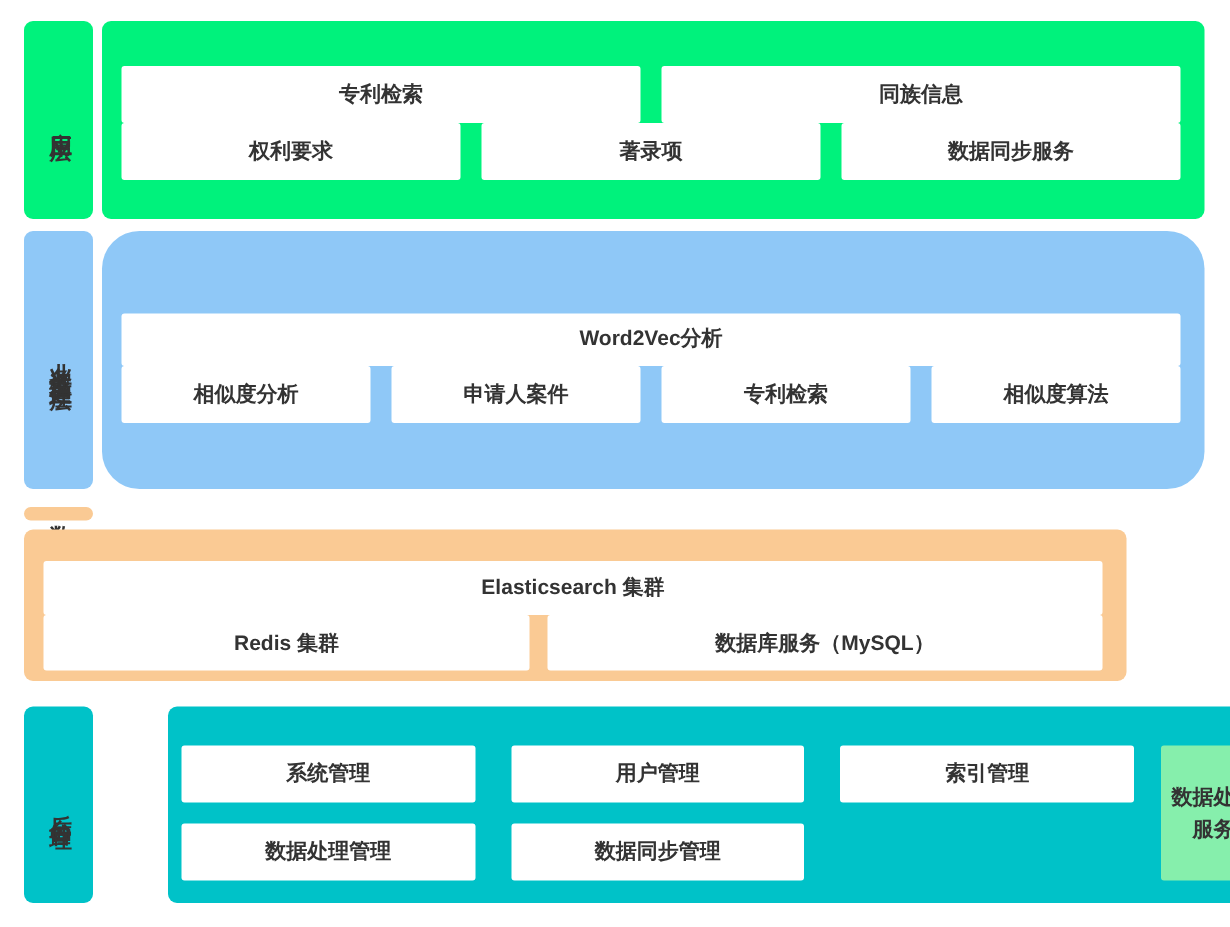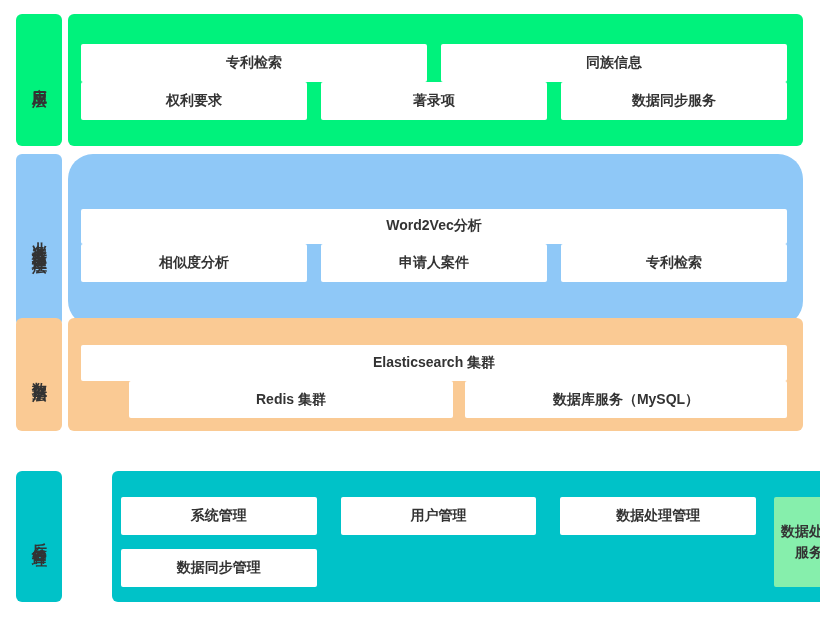--- a/index.html
+++ b/index.html
@@ -26,24 +26,24 @@
     font-size:14px;font-weight:600;white-space:nowrap;
   }
   .cell.full{flex:none;height:35px;}
   
   .l1{top:14px;height:132px;}
   .l1 .layer-main{padding:24px 16px 21px 13px;}
   
   .l2{top:154px;height:172px;}
   .l2 .layer-main{padding:17px 16px 7px 13px;border-radius:25px;}
   
-  .l3{top:318px;height:113px;}
+  .l3{top:338px;height:113px;flex-direction:column;}
   .l3 .layer-main{padding:21px 16px 7px 13px;}
   .l3 .cell.full{height:36px;}
-  .l3 .row{gap:12px;margin-left:48px;}
+  .l3 .row{gap:12px;}
   .l3 .cell{height:37px;}
   .cell-redis{flex:none;width:324px;}
   
   .l4{top:471px;height:131px;}
   .l4 .layer-main{padding:26px 3px 15px 9px;flex-direction:row;gap:18px;justify-content:flex-start;margin-left:44px;}
   .admin-grid{flex:1;display:grid;grid-template-columns:repeat(3,1fr);column-gap:24px;row-gap:14px;}
   .admin-grid .cell{height:38px;flex:none;}
   .tall-cell{
     flex:none;width:70px;background:#86efac;border-radius:2px;
     display:flex;align-items:center;justify-content:center;text-align:center;
@@ -71,20 +71,21 @@
   </section>
 
   <section class="layer l2">
     <div class="layer-label" style="background-color: rgb(143, 200, 247);">业务逻辑处理层</div>
     <div class="layer-main" style="background-color: rgb(143, 200, 247);">
       <div class="cell full">Word2Vec分析</div>
       <div class="row">
         <div class="cell">相似度分析</div>
         <div class="cell">申请人案件</div>
         <div class="cell">专利检索</div>
+        <div class="cell">相似度算法</div>
       </div>
     </div>
   </section>
 
   <section class="layer l3">
     <div class="layer-label" style="background-color: rgb(250, 202, 148);">数据层</div>
     <div class="layer-main" style="background-color: rgb(250, 202, 148);">
       <div class="cell full">Elasticsearch 集群</div>
       <div class="row">
         <div class="cell cell-redis">Redis 集群</div>
@@ -92,20 +93,21 @@
       </div>
     </div>
   </section>
 
   <section class="layer l4">
     <div class="layer-label" style="background-color: rgb(0, 194, 200);">后台管理</div>
     <div class="layer-main" style="background-color: rgb(0, 194, 200);">
       <div class="admin-grid">
         <div class="cell">系统管理</div>
         <div class="cell">用户管理</div>
+        <div class="cell">索引管理</div>
         <div class="cell">数据处理管理</div>
         <div class="cell">数据同步管理</div>
       </div>
       <div class="tall-cell">数据处理服务</div>
     </div>
   </section>
 
 </div>
 
 </body></html>

